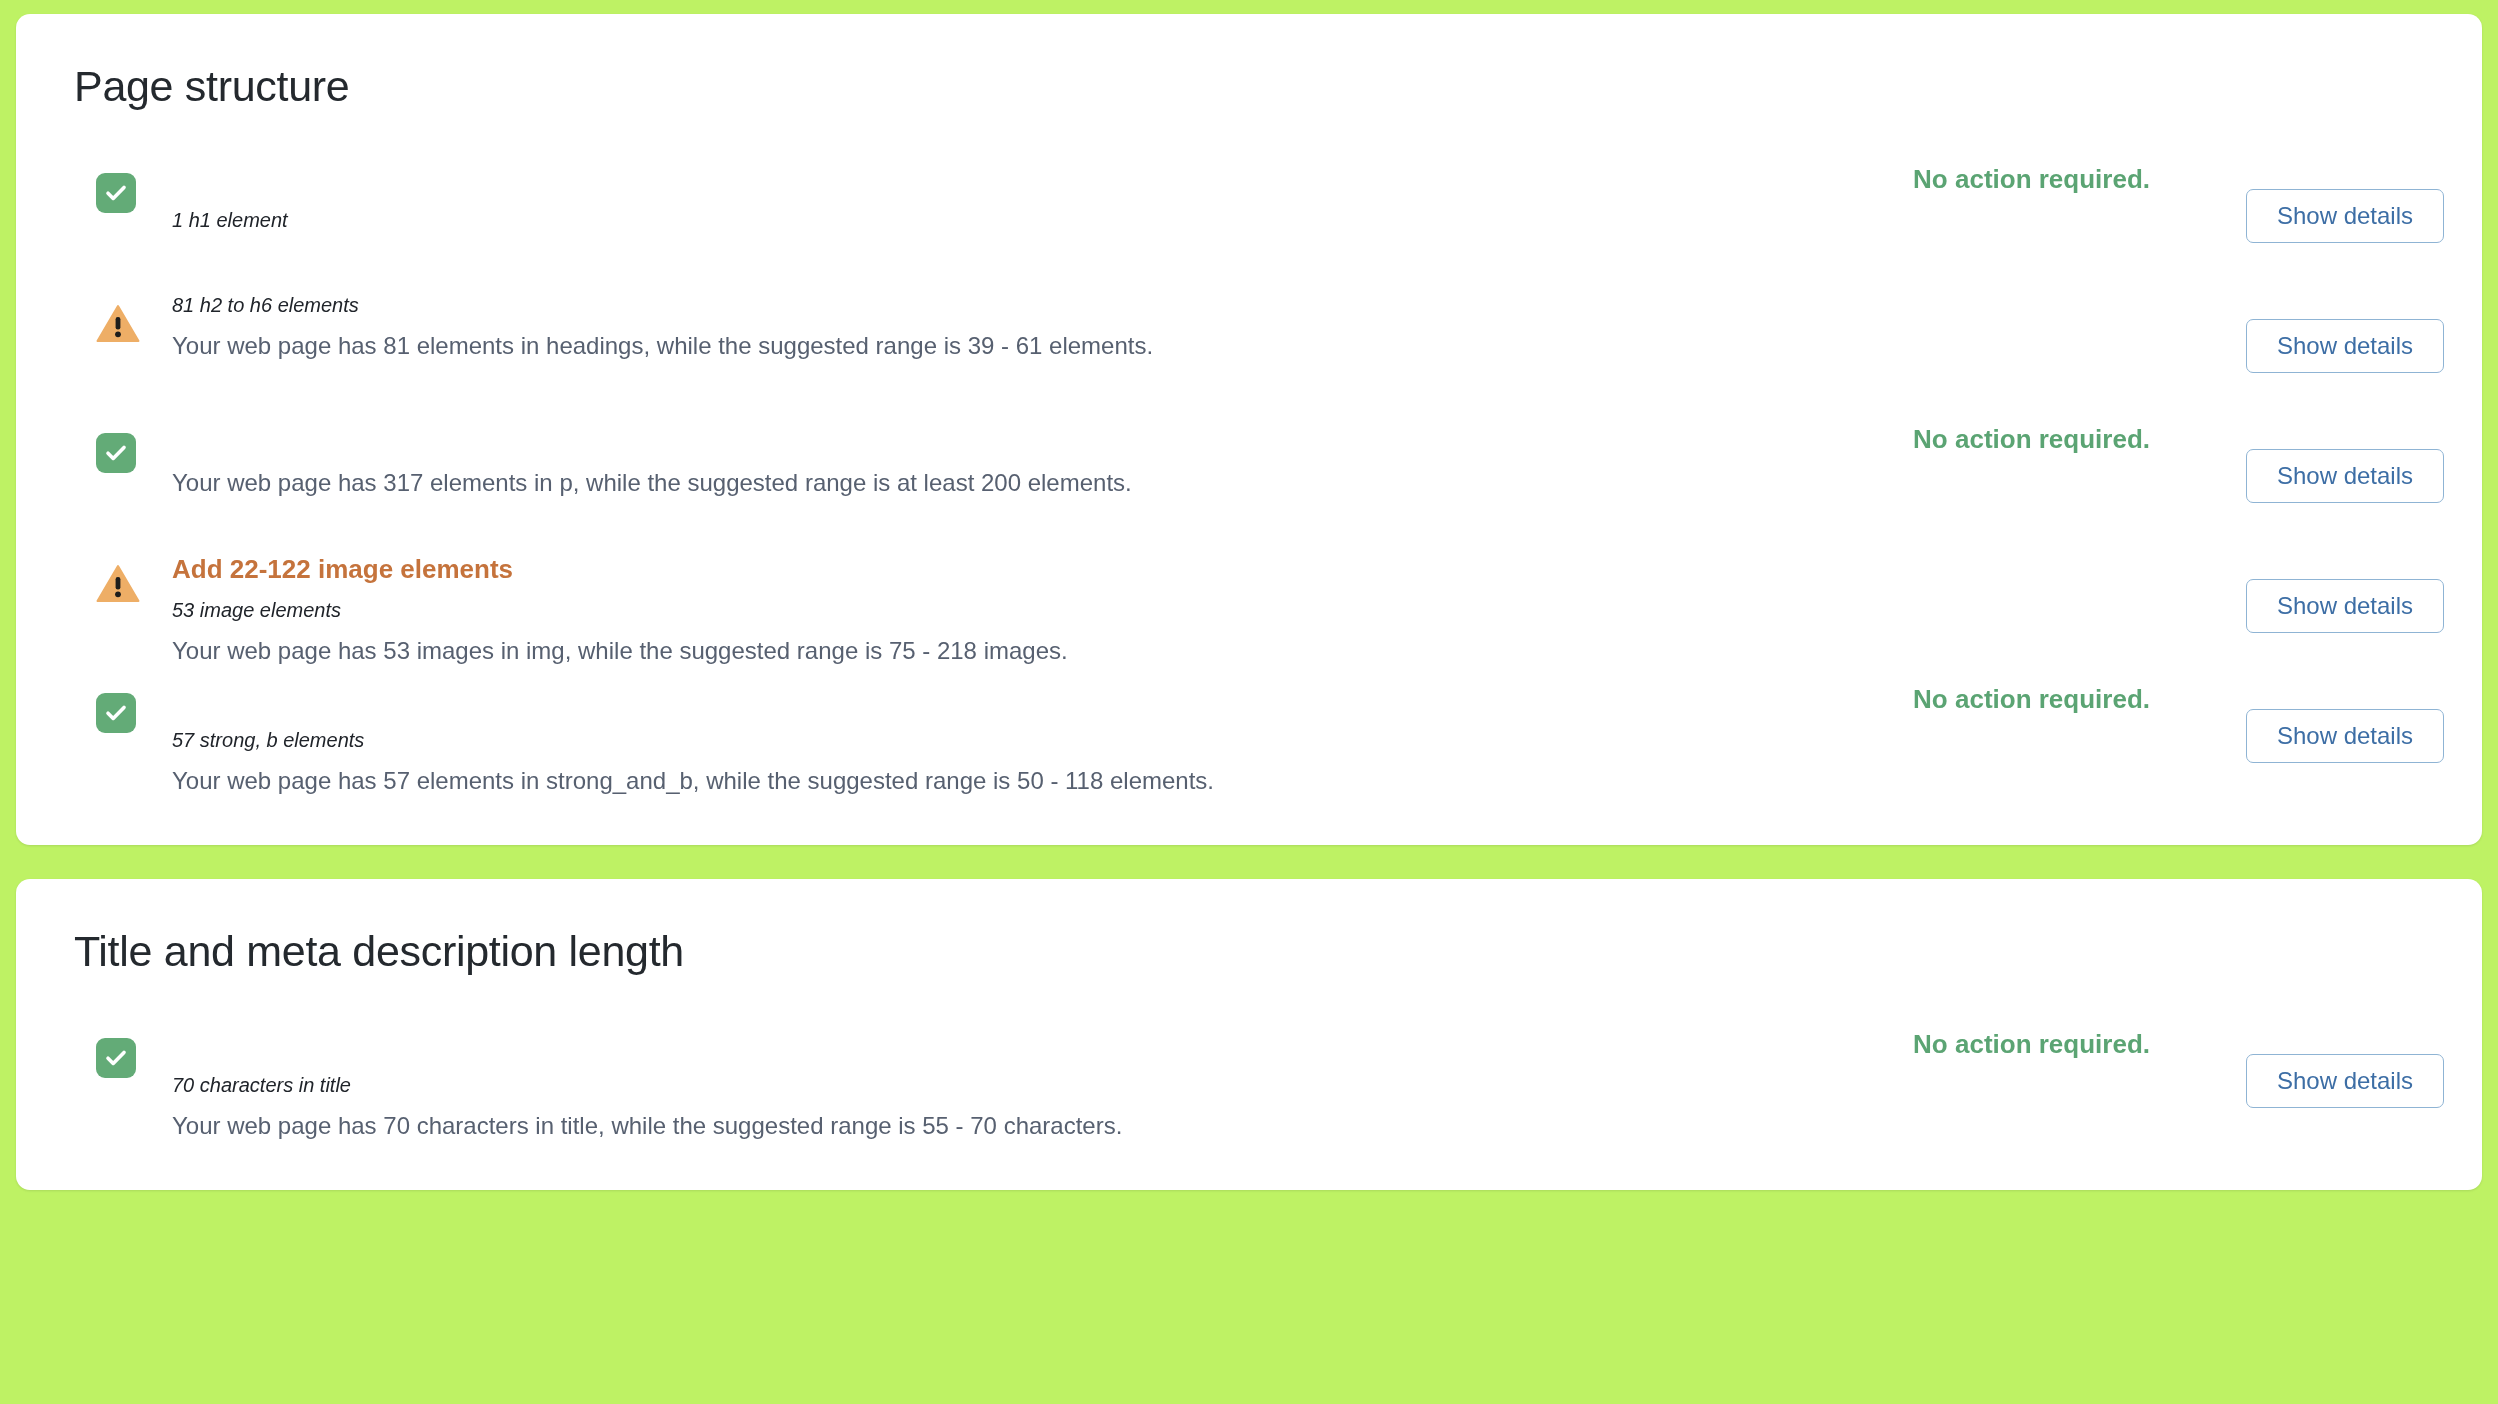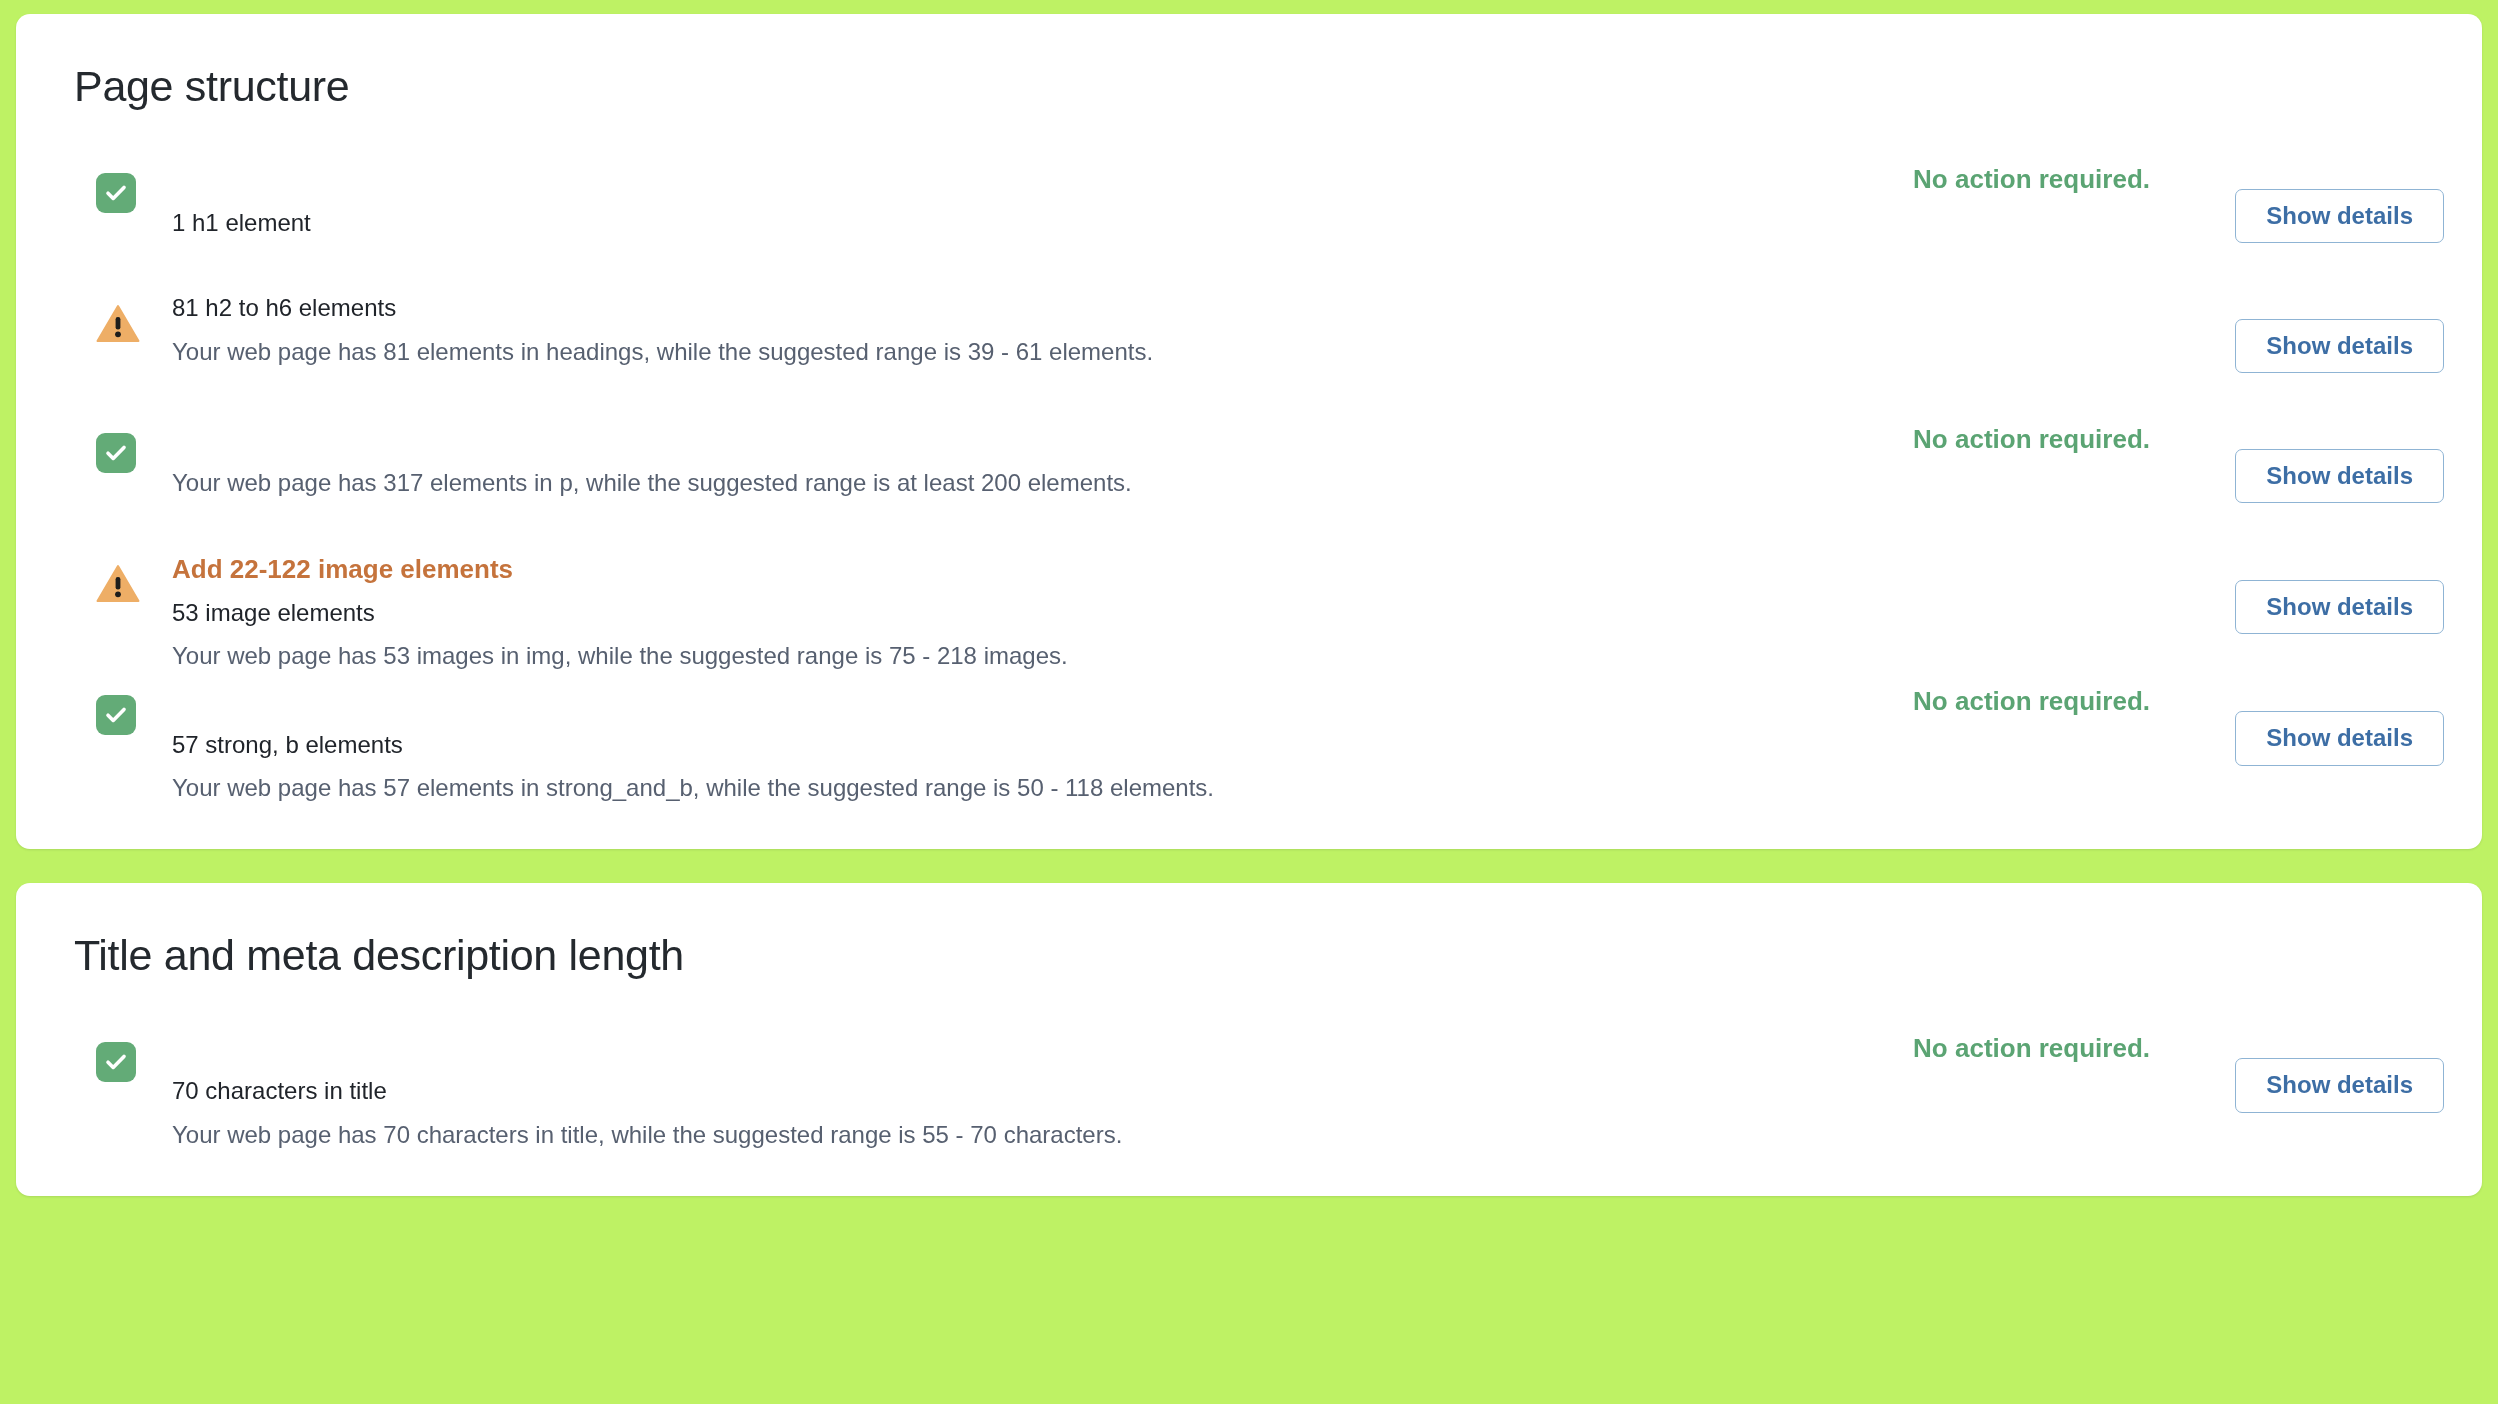--- a/index.html
+++ b/index.html
@@ -81,25 +81,26 @@
   .status-line {
     font-size: 26px;
     font-weight: 700;
     line-height: 1.45;
     margin-bottom: 7px;
   }
   .status-ok   { color: #5ba473; text-align: right; }
   .status-warn { color: #c5733c; }
 
   .metric-line {
-    font-size: 24px;
+    font-size: 20px;
     font-weight: 400;
     color: #20242a;
     line-height: 1.4;
     margin-bottom: 10px;
+    font-style: italic;
   }
 
   .desc-line {
     font-size: 24px;
     font-weight: 400;
     color: #576070;
     line-height: 1.4;
   }
 
   .btn-col {
@@ -112,21 +113,21 @@
   }
 
   .show-details-btn {
     display: inline-block;
     border: 1px solid #8fb4d4;
     border-radius: 7px;
     background: #ffffff;
     color: #3d6ea5;
     font-family: "Liberation Sans", sans-serif;
     font-size: 24px;
-    font-weight: 700;
+    font-weight: 400;
     padding: 12px 30px;
     cursor: pointer;
     white-space: nowrap;
     line-height: 1.2;
   }
 </style>
 </head>
 <body>
 
 <div class="page">

